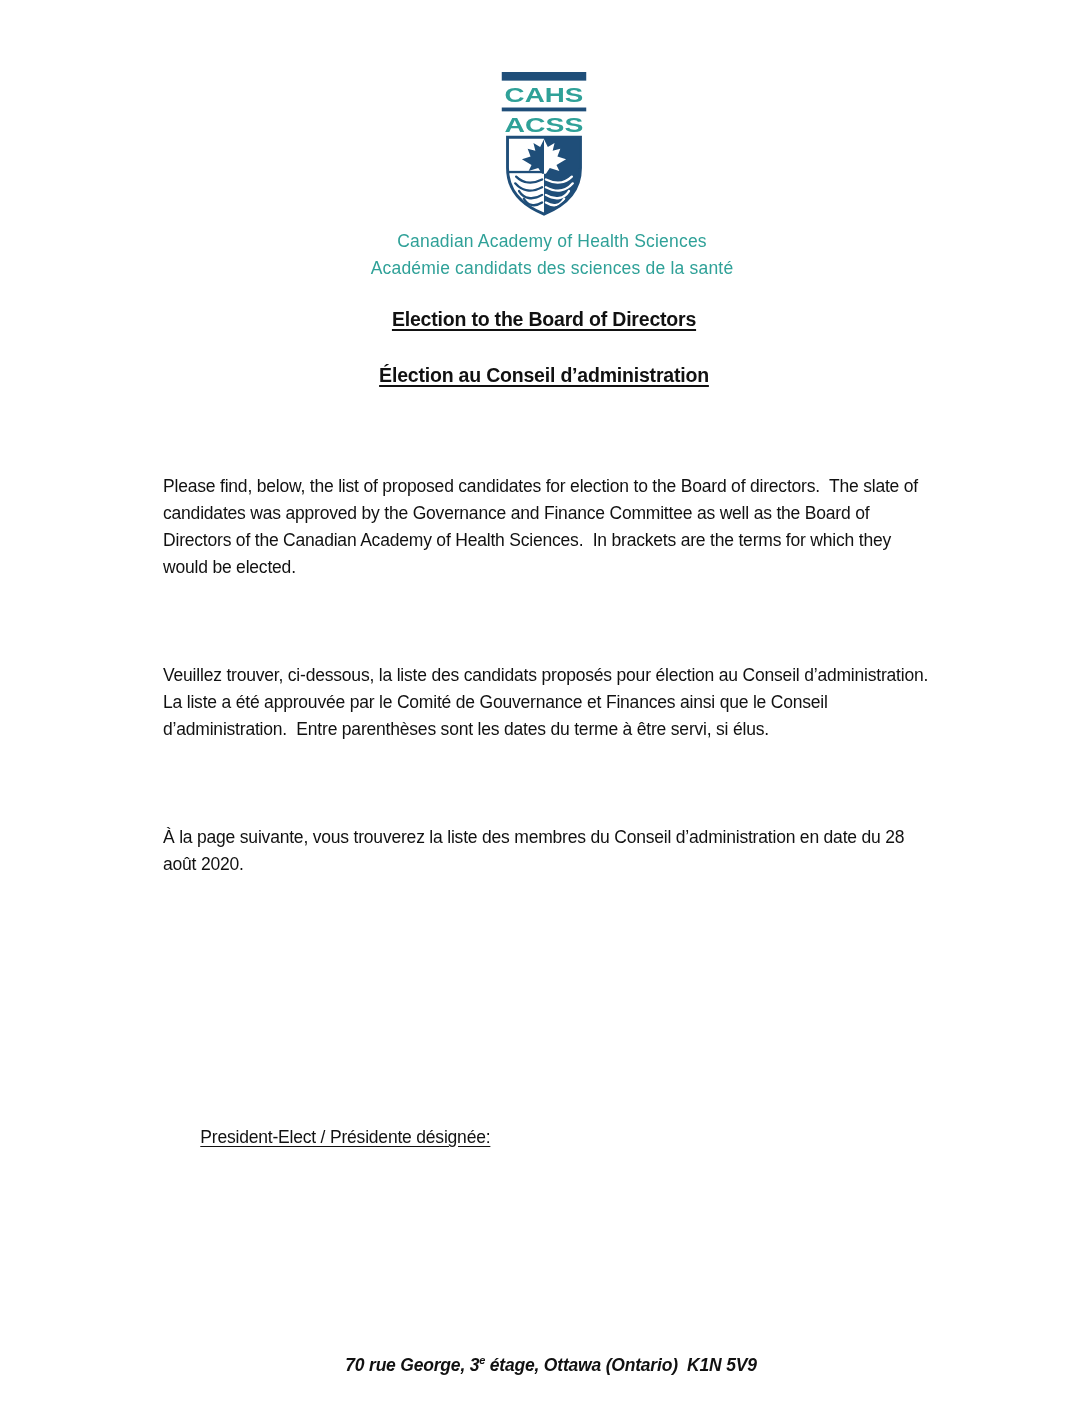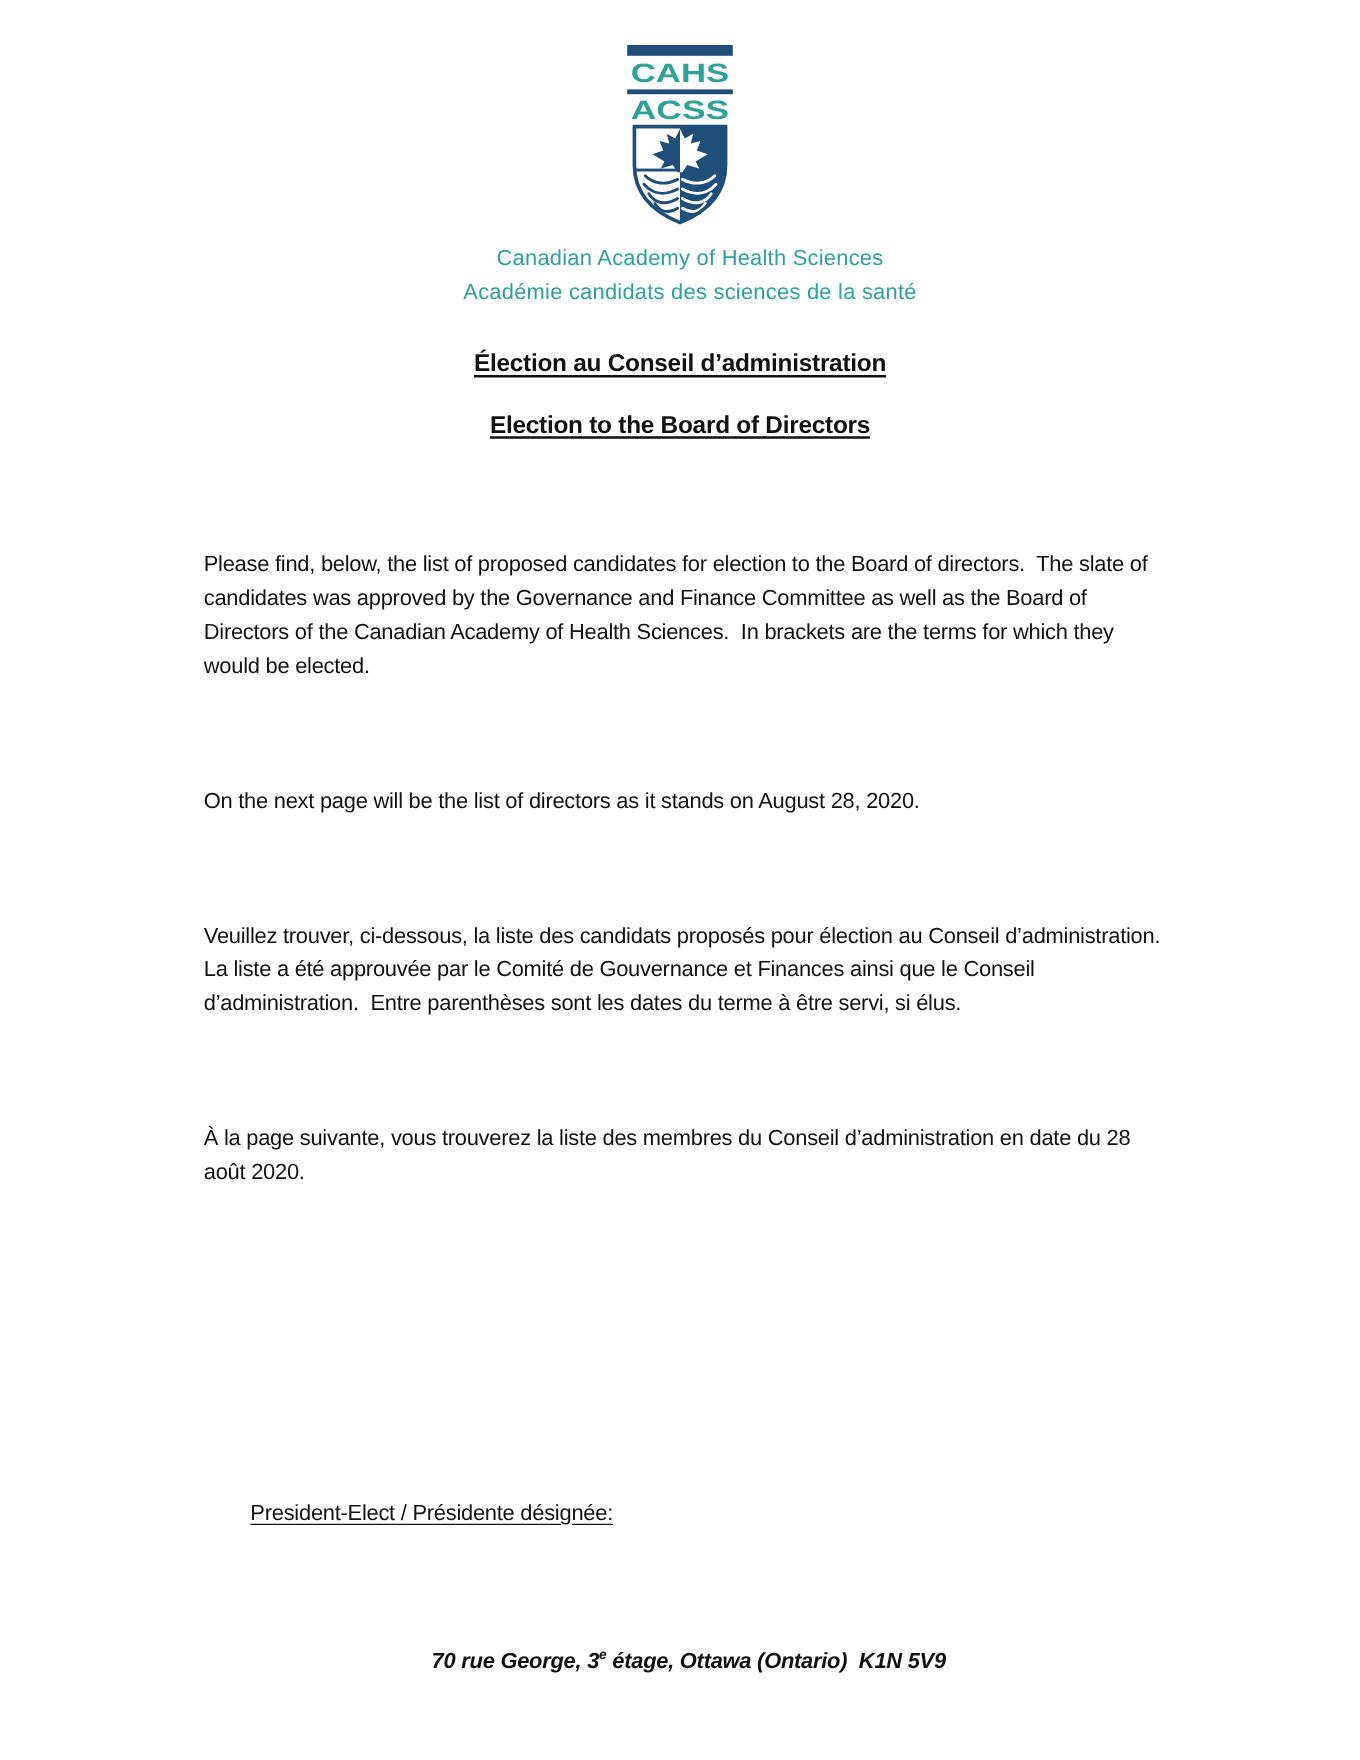--- a/index.html
+++ b/index.html
@@ -4,21 +4,21 @@
 <style>
   html, body { margin: 0; padding: 0; }
   body {
     width: 1088px; height: 1408px;
     background: #ffffff;
     font-family: "Liberation Sans", sans-serif;
     color: #111111;
     position: relative;
     overflow: hidden;
   }
-  .page { position: relative; width: 1088px; height: 1217px; }
+  .page { position: relative; width: 1088px; height: 1217px; margin-top: 36px; }
 
   
   .logo-wrap { padding-top: 36px; text-align: center; }
   .logo-svg { width: 96px; height: 144px; display: inline-block; }
   .org-names { margin-top: 8px; text-align: center; }
   .org-line {
     color: #2FA198;
     font-size: 17.5px;
     line-height: 27px;
     letter-spacing: 0.2px;
@@ -121,30 +121,29 @@
       </g>
       <path d="M12,68 H88 V100 C88,126 70,140 50,148 C30,140 12,126 12,100 Z" fill="none" stroke="#1F4E79" stroke-width="3"></path>
     </svg>
 
     <div class="org-names">
       <div class="org-line">Canadian Academy of Health Sciences</div>
       <div class="org-line">Académie candidats des sciences de la santé</div>
     </div>
   </div>
 
+  <div class="doc-title title-en">
+    <span class="u">Election to the Board of Directors</span>
+  </div>
   <div class="doc-title title-fr">
     <span class="u">Élection au Conseil d’administration</span>
-  </div>
-  <div class="doc-title title-en">
-    <span class="u">Election to the Board of Directors</span>
   </div>
 
   <div class="content">
     <p class="para">Please find, below, the list of proposed candidates for election to the Board of directors.  The slate of candidates was approved by the Governance and Finance Committee as well as the Board of Directors of the Canadian Academy of Health Sciences.  In brackets are the terms for which they would be elected.</p>
-    <p class="para">On the next page will be the list of directors as it stands on August 28, 2020.</p>
     <p class="para">Veuillez trouver, ci-dessous, la liste des candidats proposés pour élection au Conseil d’administration.  La liste a été approuvée par le Comité de Gouvernance et Finances ainsi que le Conseil d’administration.  Entre parenthèses sont les dates du terme à être servi, si élus.</p>
     <p class="para">À la page suivante, vous trouverez la liste des membres du Conseil d’administration en date du 28 août 2020.</p>
 
     
     <section class="position first">
       <div class="pos-heading">
         <span class="u">President-Elect / Présidente désignée:</span>
       </div>
       <div class="terms">
         

